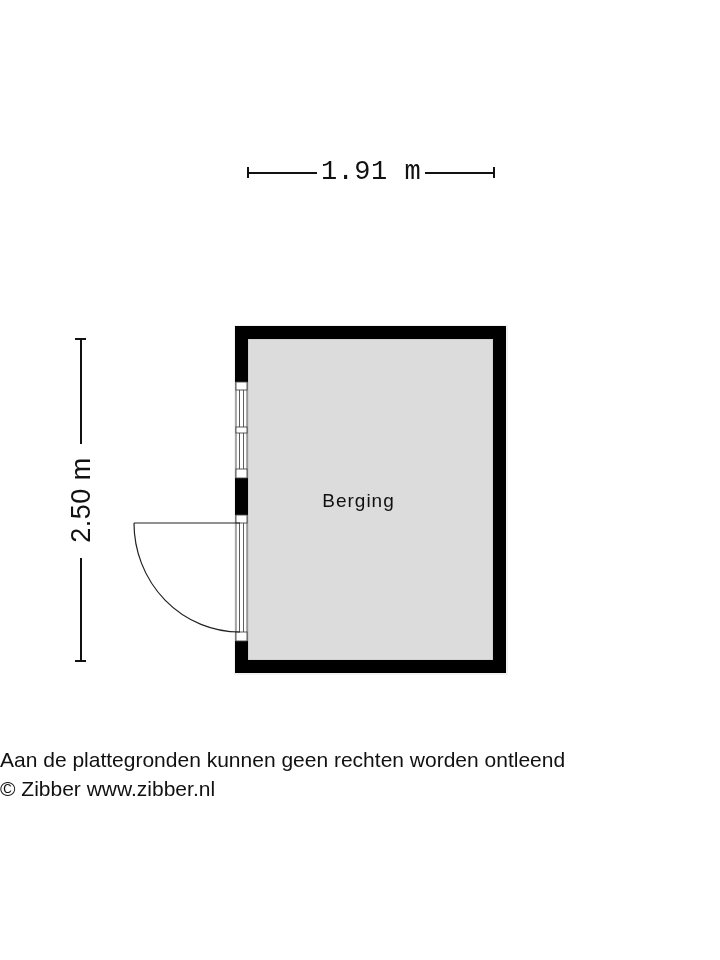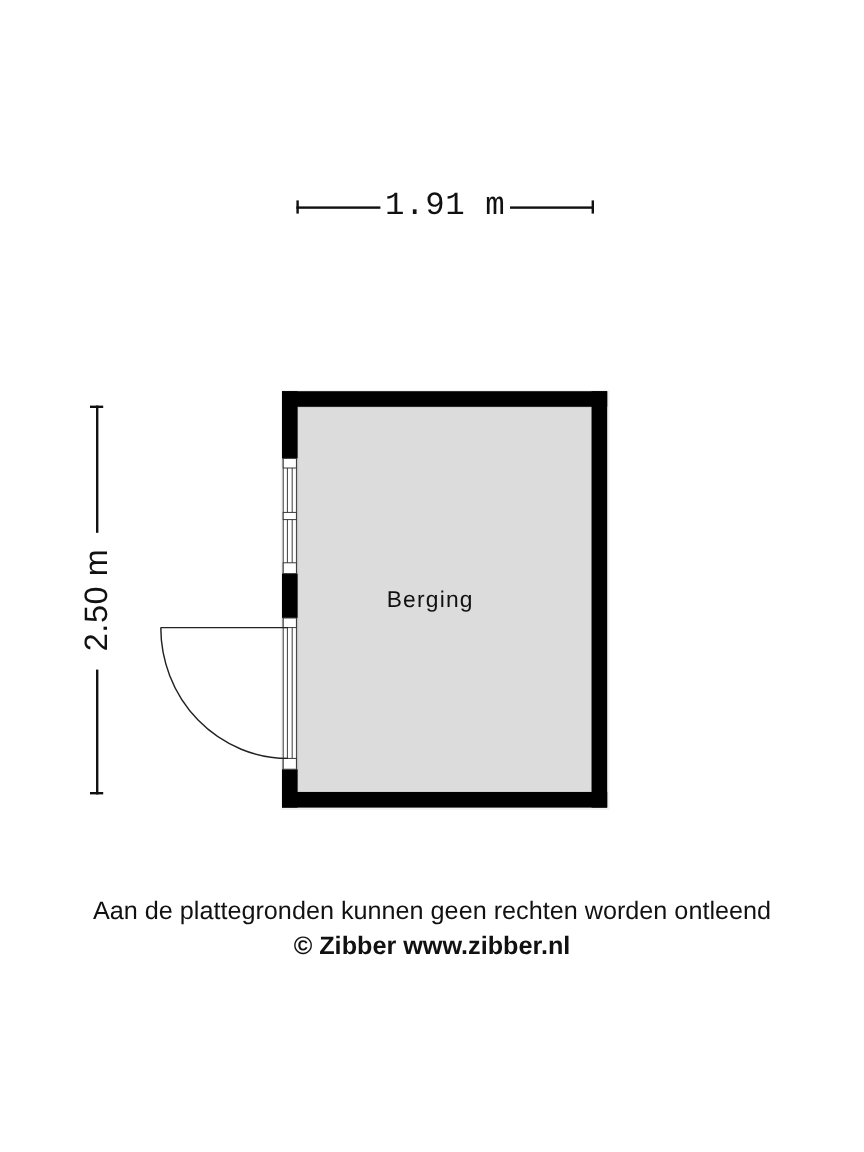--- a/index.html
+++ b/index.html
@@ -8,23 +8,23 @@
   .dim-h { left: 247px; top: 158px; width: 248px; height: 30px; font-family: Liberation Mono, monospace; }
   .dim-h .line { position: absolute; top: 14px; height: 1.5px; background: #111; }
   .dim-h .tick { position: absolute; top: 9px; width: 1.5px; height: 11px; background: #111; }
   .dim-h .label { position: absolute; left: 0; width: 100%; top: -1px; text-align: center; font-size: 27px; color: #111; letter-spacing: 0.5px; }
   .dim-v { left: 66px; top: 338px; width: 30px; height: 324px; }
   .dim-v .line { position: absolute; left: 14px; width: 1.5px; background: #111; }
   .dim-v .tick { position: absolute; left: 9px; height: 1.5px; width: 11px; background: #111; }
   .dim-v .label { position: absolute; left: 50%; top: 50%; transform: translate(-50%, -50%) rotate(-90deg); font-size: 27px; color: #111; white-space: nowrap; letter-spacing: 0.5px; }
   .plan { left: 0; top: 0; width: 720px; height: 960px; }
   .room-label { left: 248px; width: 221px; top: 490px; text-align: center; font-size: 19px; color: #111; letter-spacing: 1px; }
-  .footer { left: 0; width: 720px; text-align: center; font-size: 21px; color: #111; }
+  .footer { left: 0; width: 720px; font-size: 21px; color: #111; }
   .footer-1 { top: 748px; }
-  .footer-2 { top: 777px; font-weight: bold; }
+  .footer-2 { top: 777px; }
 </style>
 </head>
 <body>
 
 <div class="abs dim-h">
   <div class="tick" style="left:0;"></div>
   <div class="line" style="left:0; width:70px;"></div>
   <div class="label">1.91 m</div>
   <div class="line" style="left:178px; width:70px;"></div>
   <div class="tick" style="left:246px;"></div>

